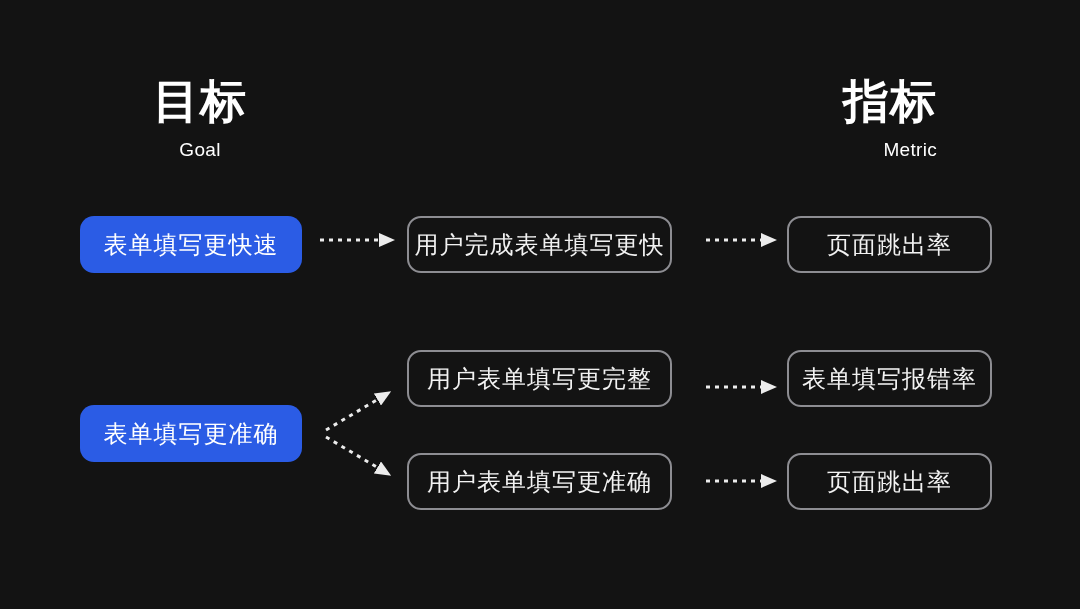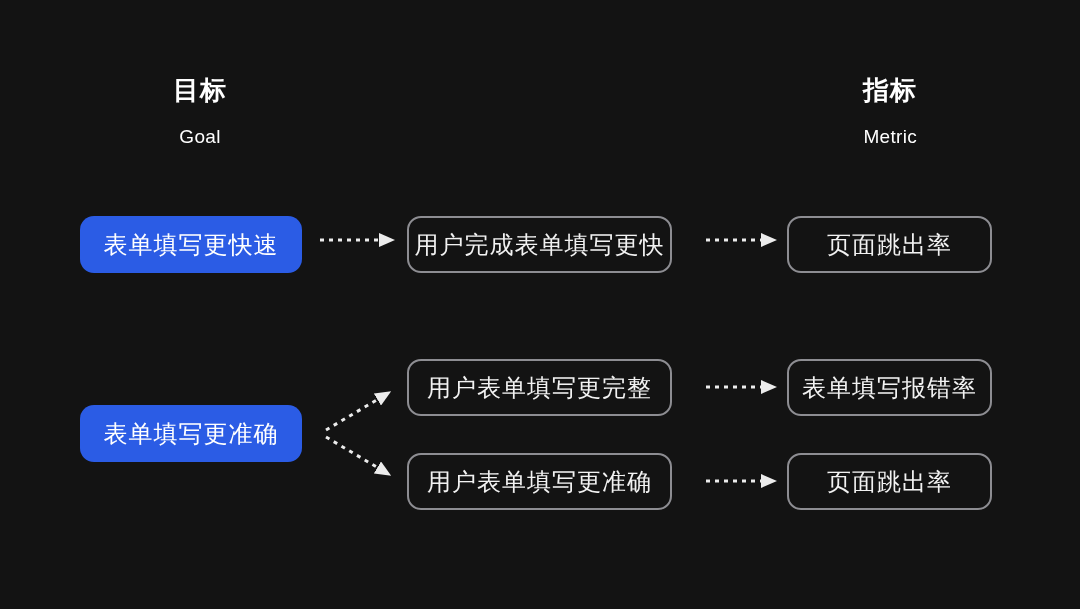--- a/index.html
+++ b/index.html
@@ -16,27 +16,27 @@
     font-family: "Liberation Sans", "DejaVu Sans", sans-serif;
   }
   .col-header {
     position: absolute;
     top: 76px;
     transform: translateX(-50%);
     text-align: center;
     color: #ffffff;
   }
   .col-header .zh {
-    font-size: 26px;
+    font-size: 46px;
     font-weight: 700;
     letter-spacing: 1px;
     line-height: 1.1;
   }
   .col-header .en {
-    margin-top: 21px;
+    margin-top: 12px;
     font-size: 19px;
     font-weight: 500;
     letter-spacing: 0.3px;
   }
   .hdr-goal   { left: 200px; }
   .hdr-signal { left: 550px; }
   .hdr-metric { left: 890px; text-align: right; }
 
   .node {
     position: absolute;
@@ -58,21 +58,21 @@
   }
   .node-outline {
     background: transparent;
     border: 2px solid var(--border, #8d8d92);
     color: #f2f2f2;
   }
   .node-signal { left: 407px; width: 265px; }
   .node-metric { left: 787px; width: 205px; }
 
   .row1 { top: 216px; }
-  .row2 { top: 359px; }
+  .row2 { top: 350px; }
   .row3 { top: 453px; }
   .goal2 { top: 405px; }
 
   .arrows {
     position: absolute;
     inset: 0;
     pointer-events: none;
   }
   .arrows path, .arrows line {
     stroke: var(--arrow, #ececec);

